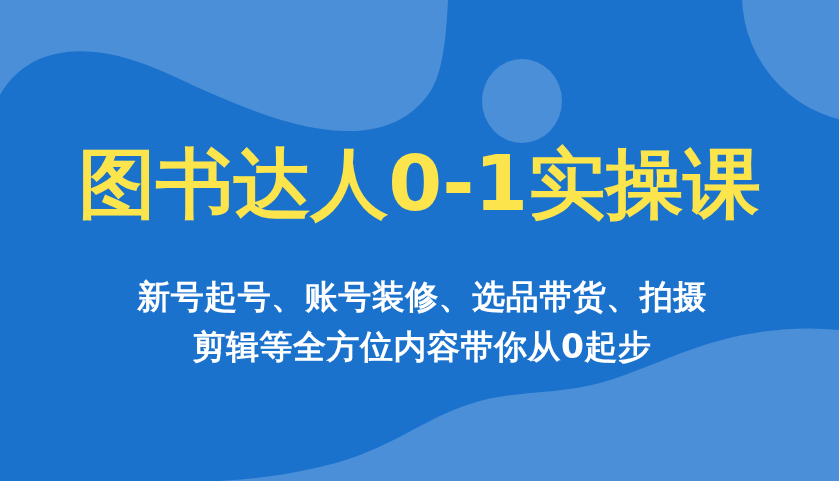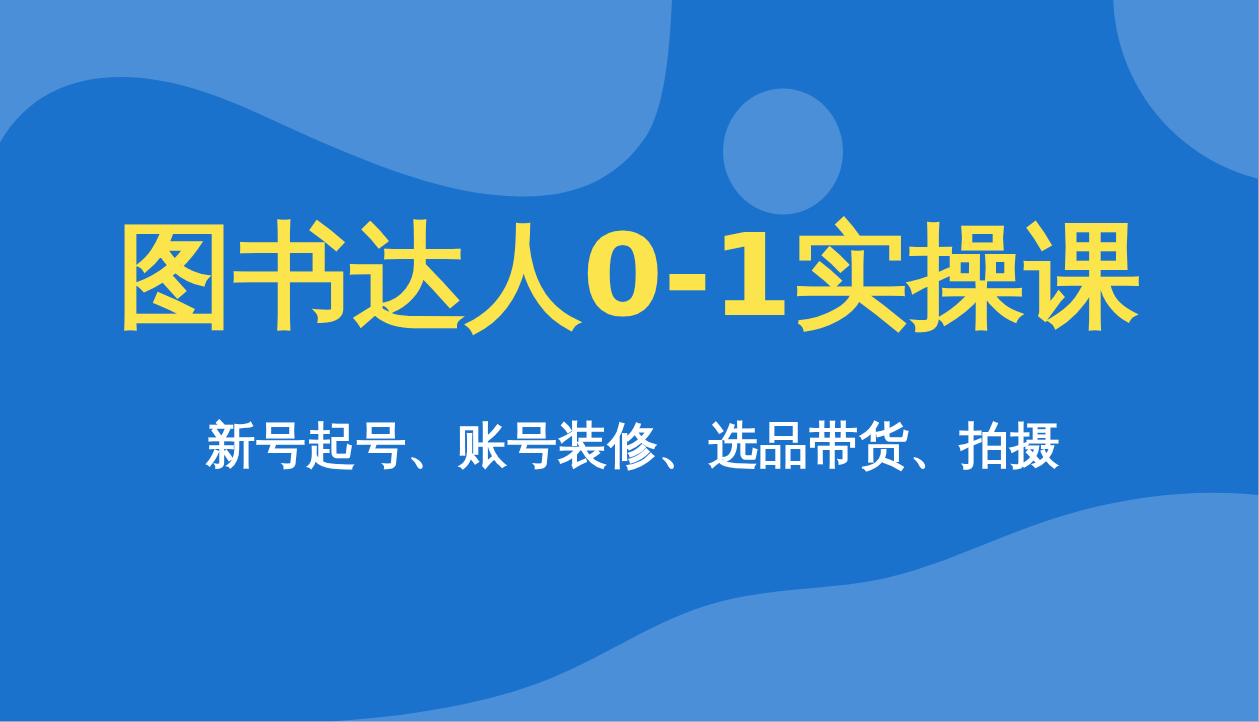--- a/index.html
+++ b/index.html
@@ -94,16 +94,17 @@
 
     <circle cx="870" cy="-5" r="128" fill="#4a8fd8"></circle>
   </svg>
 
   <div class="content">
 
     <div class="title">图书达人0-1实操课</div>
 
     <div class="subtitle">
       <span class="line">新号起号、账号装修、选品带货、拍摄</span>
+      <span class="line">剪辑等全方位内容带你从0起步</span>
     </div>
 
   </div>
 </div>
 
 </body></html>

